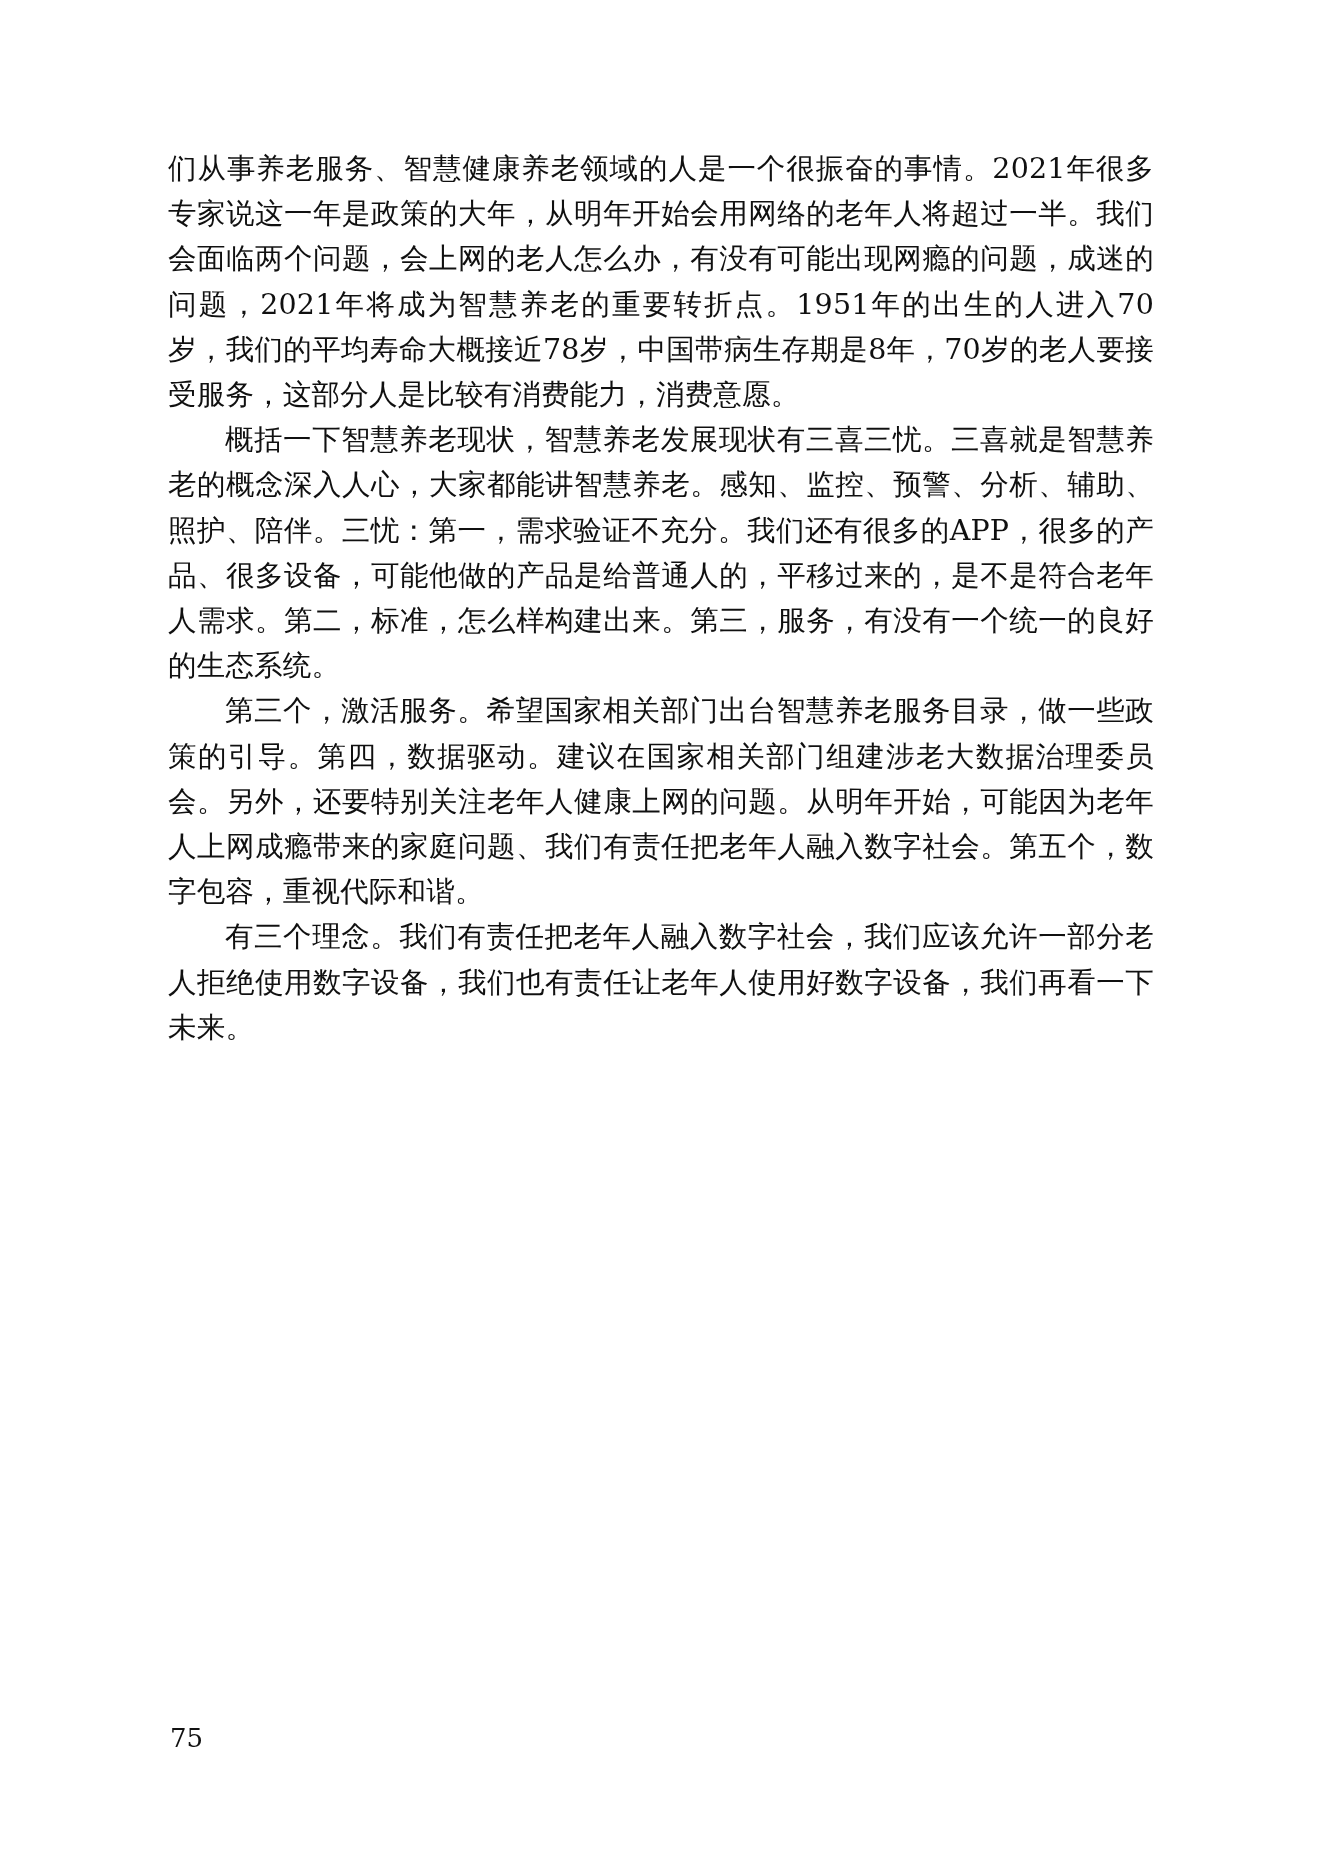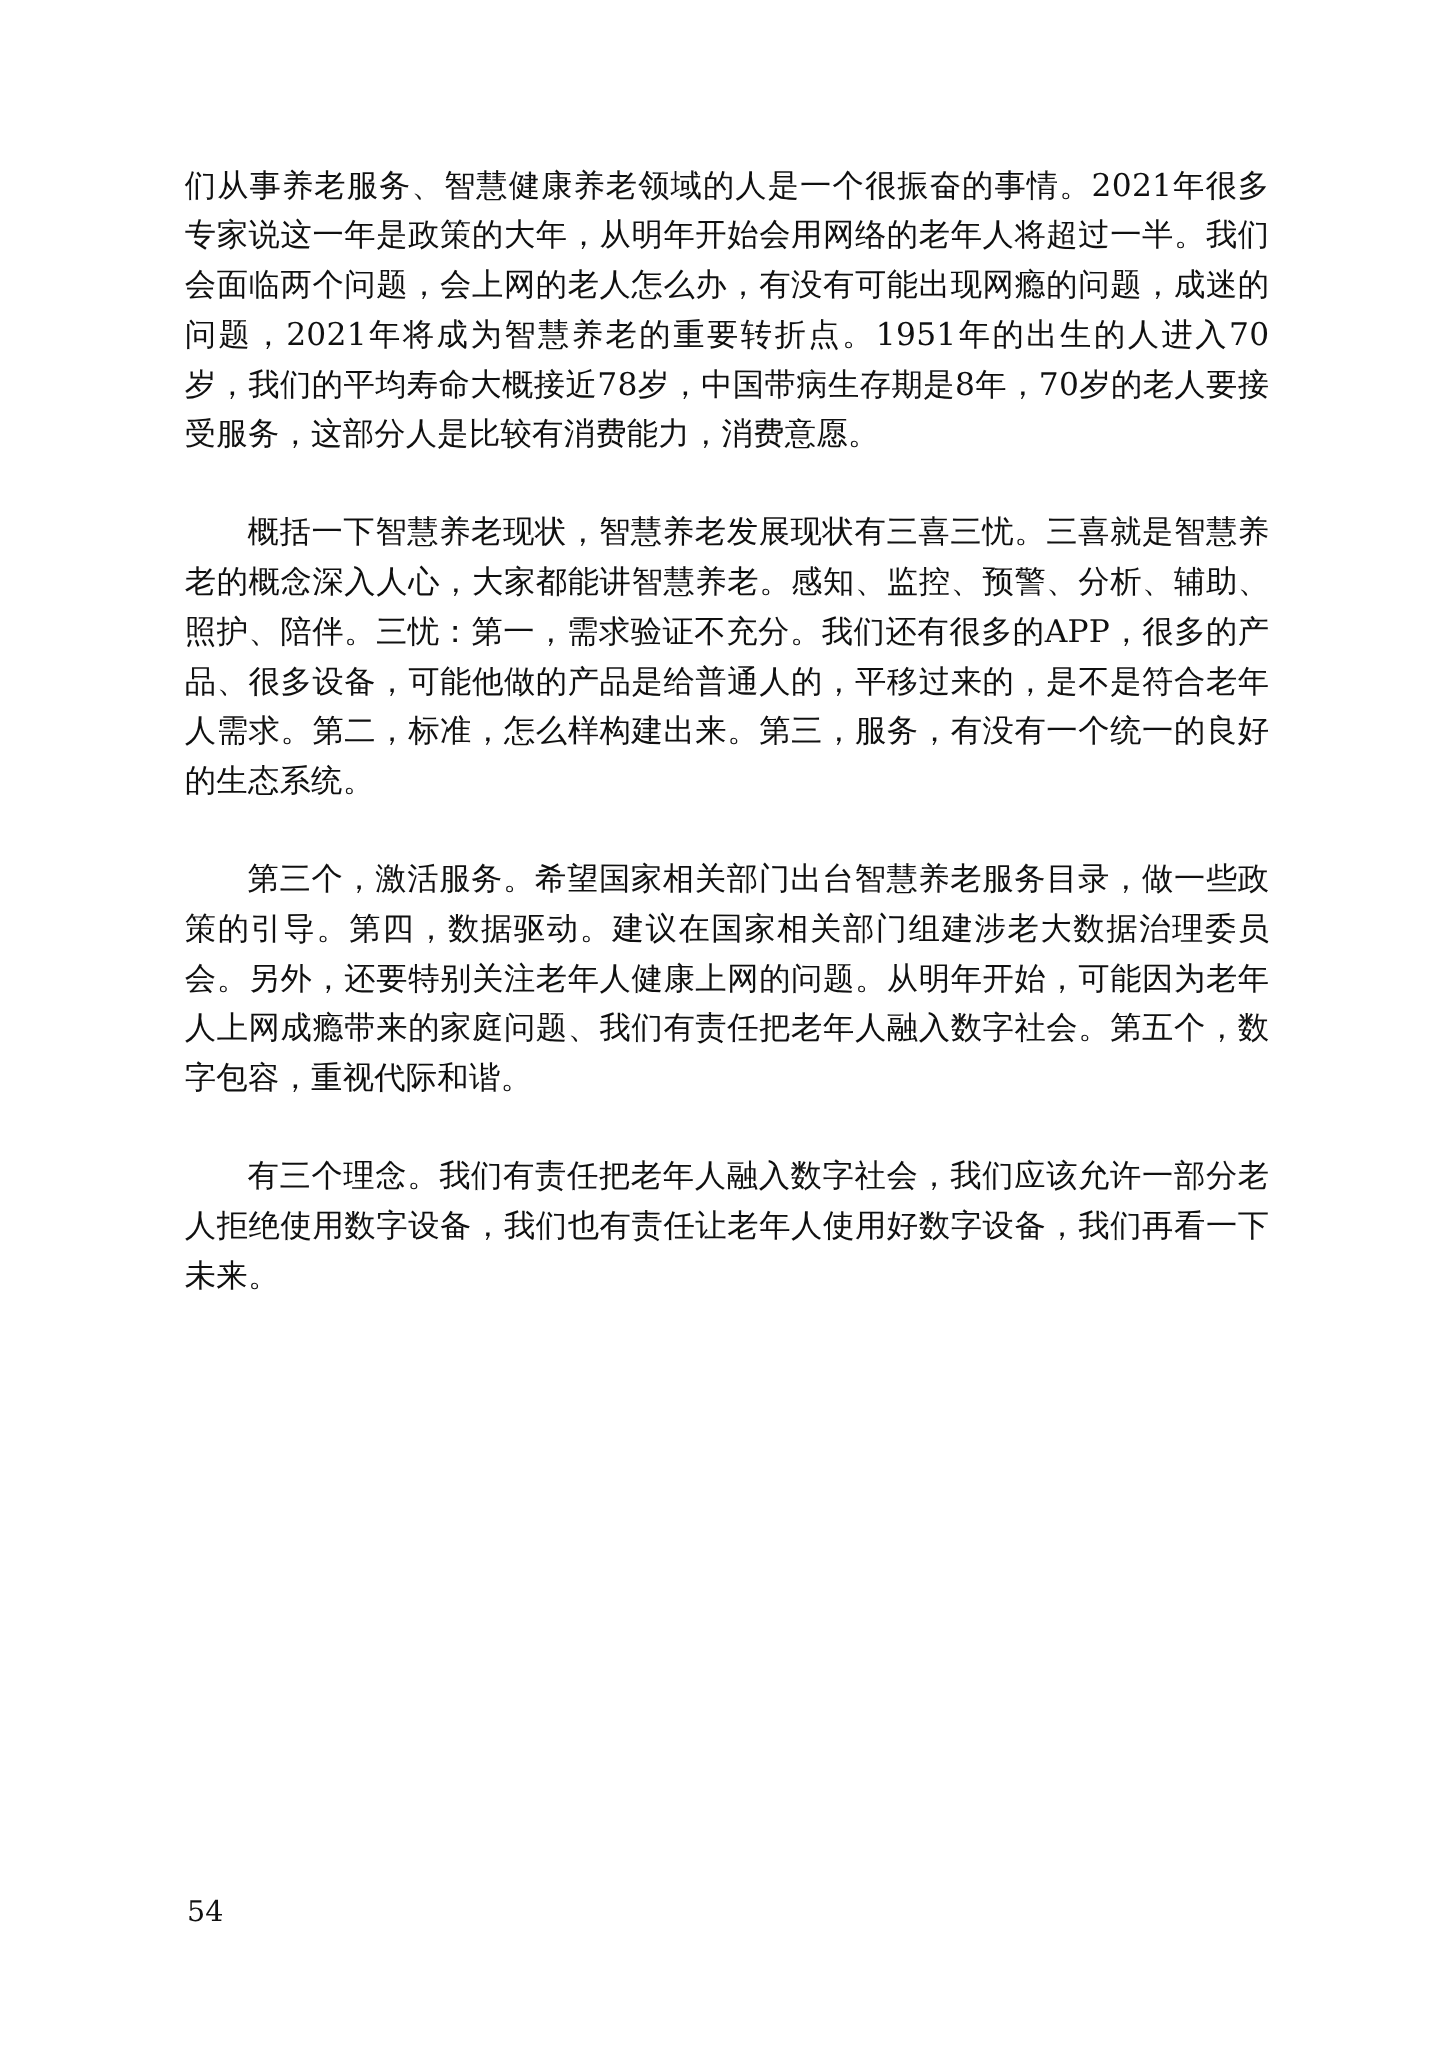--- a/index.html
+++ b/index.html
@@ -42,21 +42,20 @@
     text-align: justify;
     text-justify: inter-character;
     text-align-last: left;
     color: #101010;
     word-break: break-all;
     -webkit-font-smoothing: antialiased;
   }
 
   .para.indent {
     text-indent: 2em;
-    margin-top: 44px;
   }
 
   .page-number {
     position: absolute;
     left: 170px;
     top: 1723px;
     font-family: "DejaVu Serif", "Liberation Serif", serif;
     font-size: 26px;
     line-height: 30px;
     color: #111111;
@@ -67,15 +66,15 @@
 
 <div class="page">
 
   <div class="text-column">
     <p class="para">们从事养老服务、智慧健康养老领域的人是一个很振奋的事情。2021年很多专家说这一年是政策的大年，从明年开始会用网络的老年人将超过一半。我们会面临两个问题，会上网的老人怎么办，有没有可能出现网瘾的问题，成迷的问题，2021年将成为智慧养老的重要转折点。1951年的出生的人进入70岁，我们的平均寿命大概接近78岁，中国带病生存期是8年，70岁的老人要接受服务，这部分人是比较有消费能力，消费意愿。</p>
     <p class="para indent">概括一下智慧养老现状，智慧养老发展现状有三喜三忧。三喜就是智慧养老的概念深入人心，大家都能讲智慧养老。感知、监控、预警、分析、辅助、照护、陪伴。三忧：第一，需求验证不充分。我们还有很多的APP，很多的产品、很多设备，可能他做的产品是给普通人的，平移过来的，是不是符合老年人需求。第二，标准，怎么样构建出来。第三，服务，有没有一个统一的良好的生态系统。</p>
     <p class="para indent">第三个，激活服务。希望国家相关部门出台智慧养老服务目录，做一些政策的引导。第四，数据驱动。建议在国家相关部门组建涉老大数据治理委员会。另外，还要特别关注老年人健康上网的问题。从明年开始，可能因为老年人上网成瘾带来的家庭问题、我们有责任把老年人融入数字社会。第五个，数字包容，重视代际和谐。</p>
     <p class="para indent">有三个理念。我们有责任把老年人融入数字社会，我们应该允许一部分老人拒绝使用数字设备，我们也有责任让老年人使用好数字设备，我们再看一下未来。</p>
   </div>
 
-  <div class="page-number">54</div>
+  <div class="page-number">75</div>
 
 </div>
 
 </body></html>

